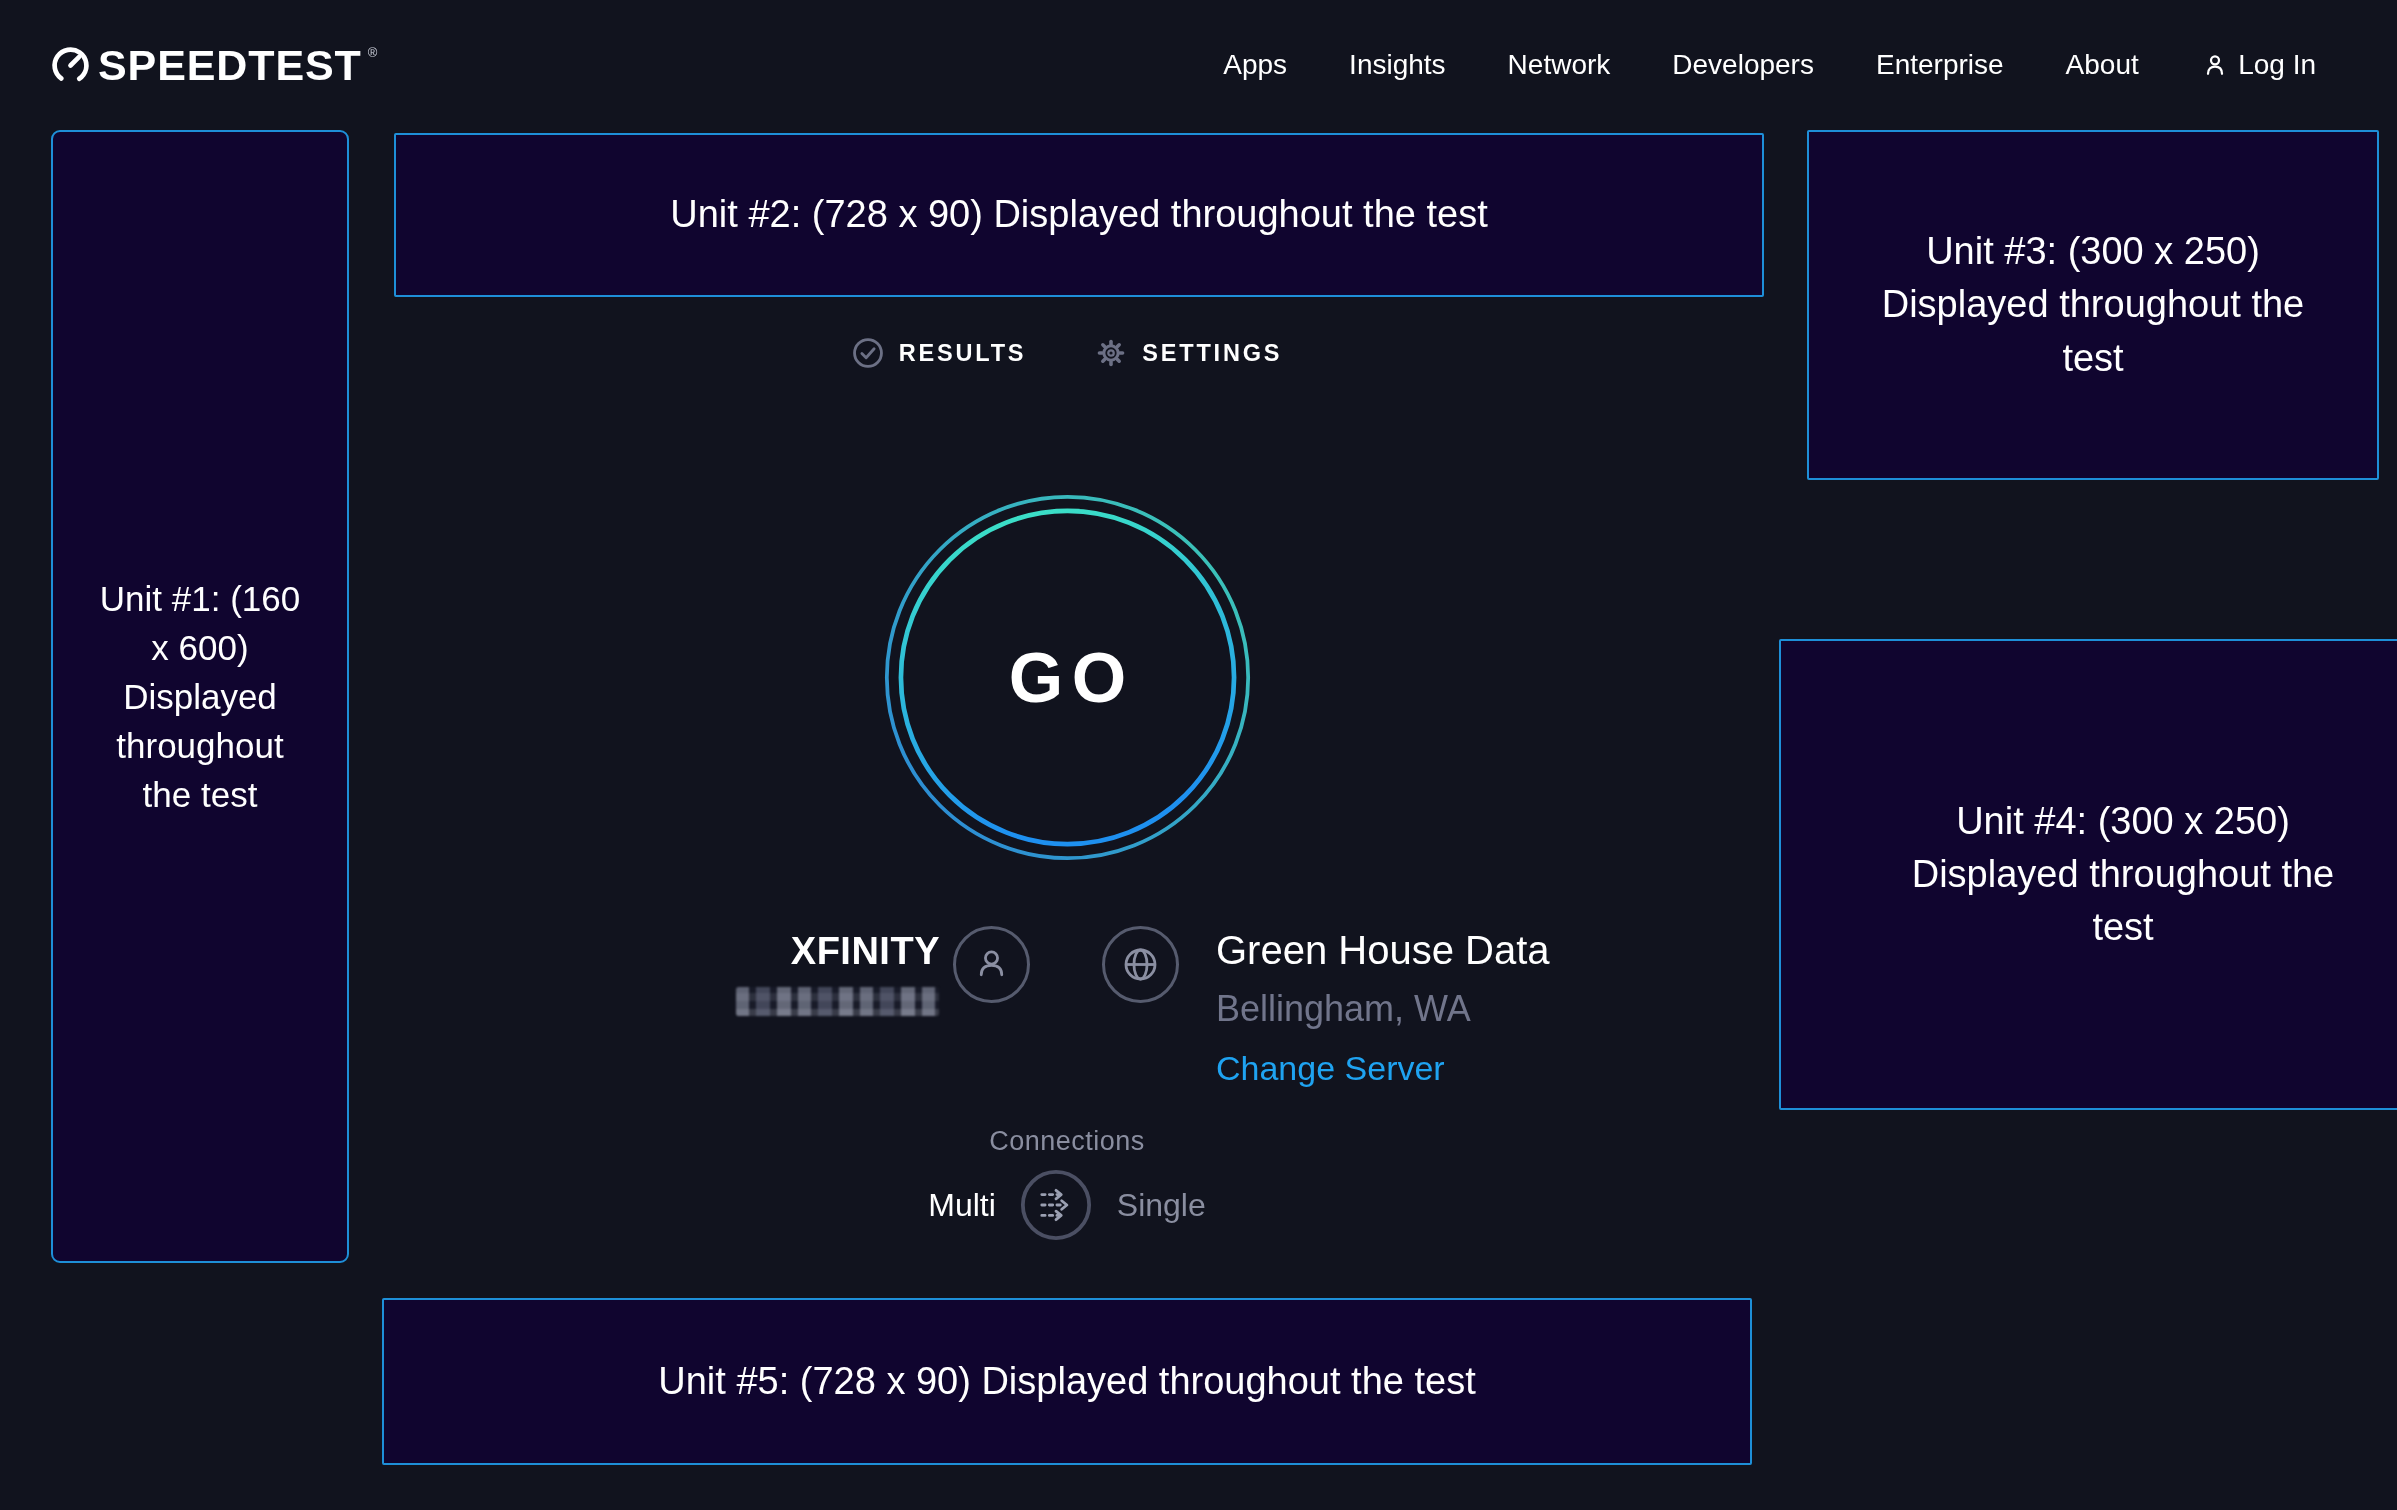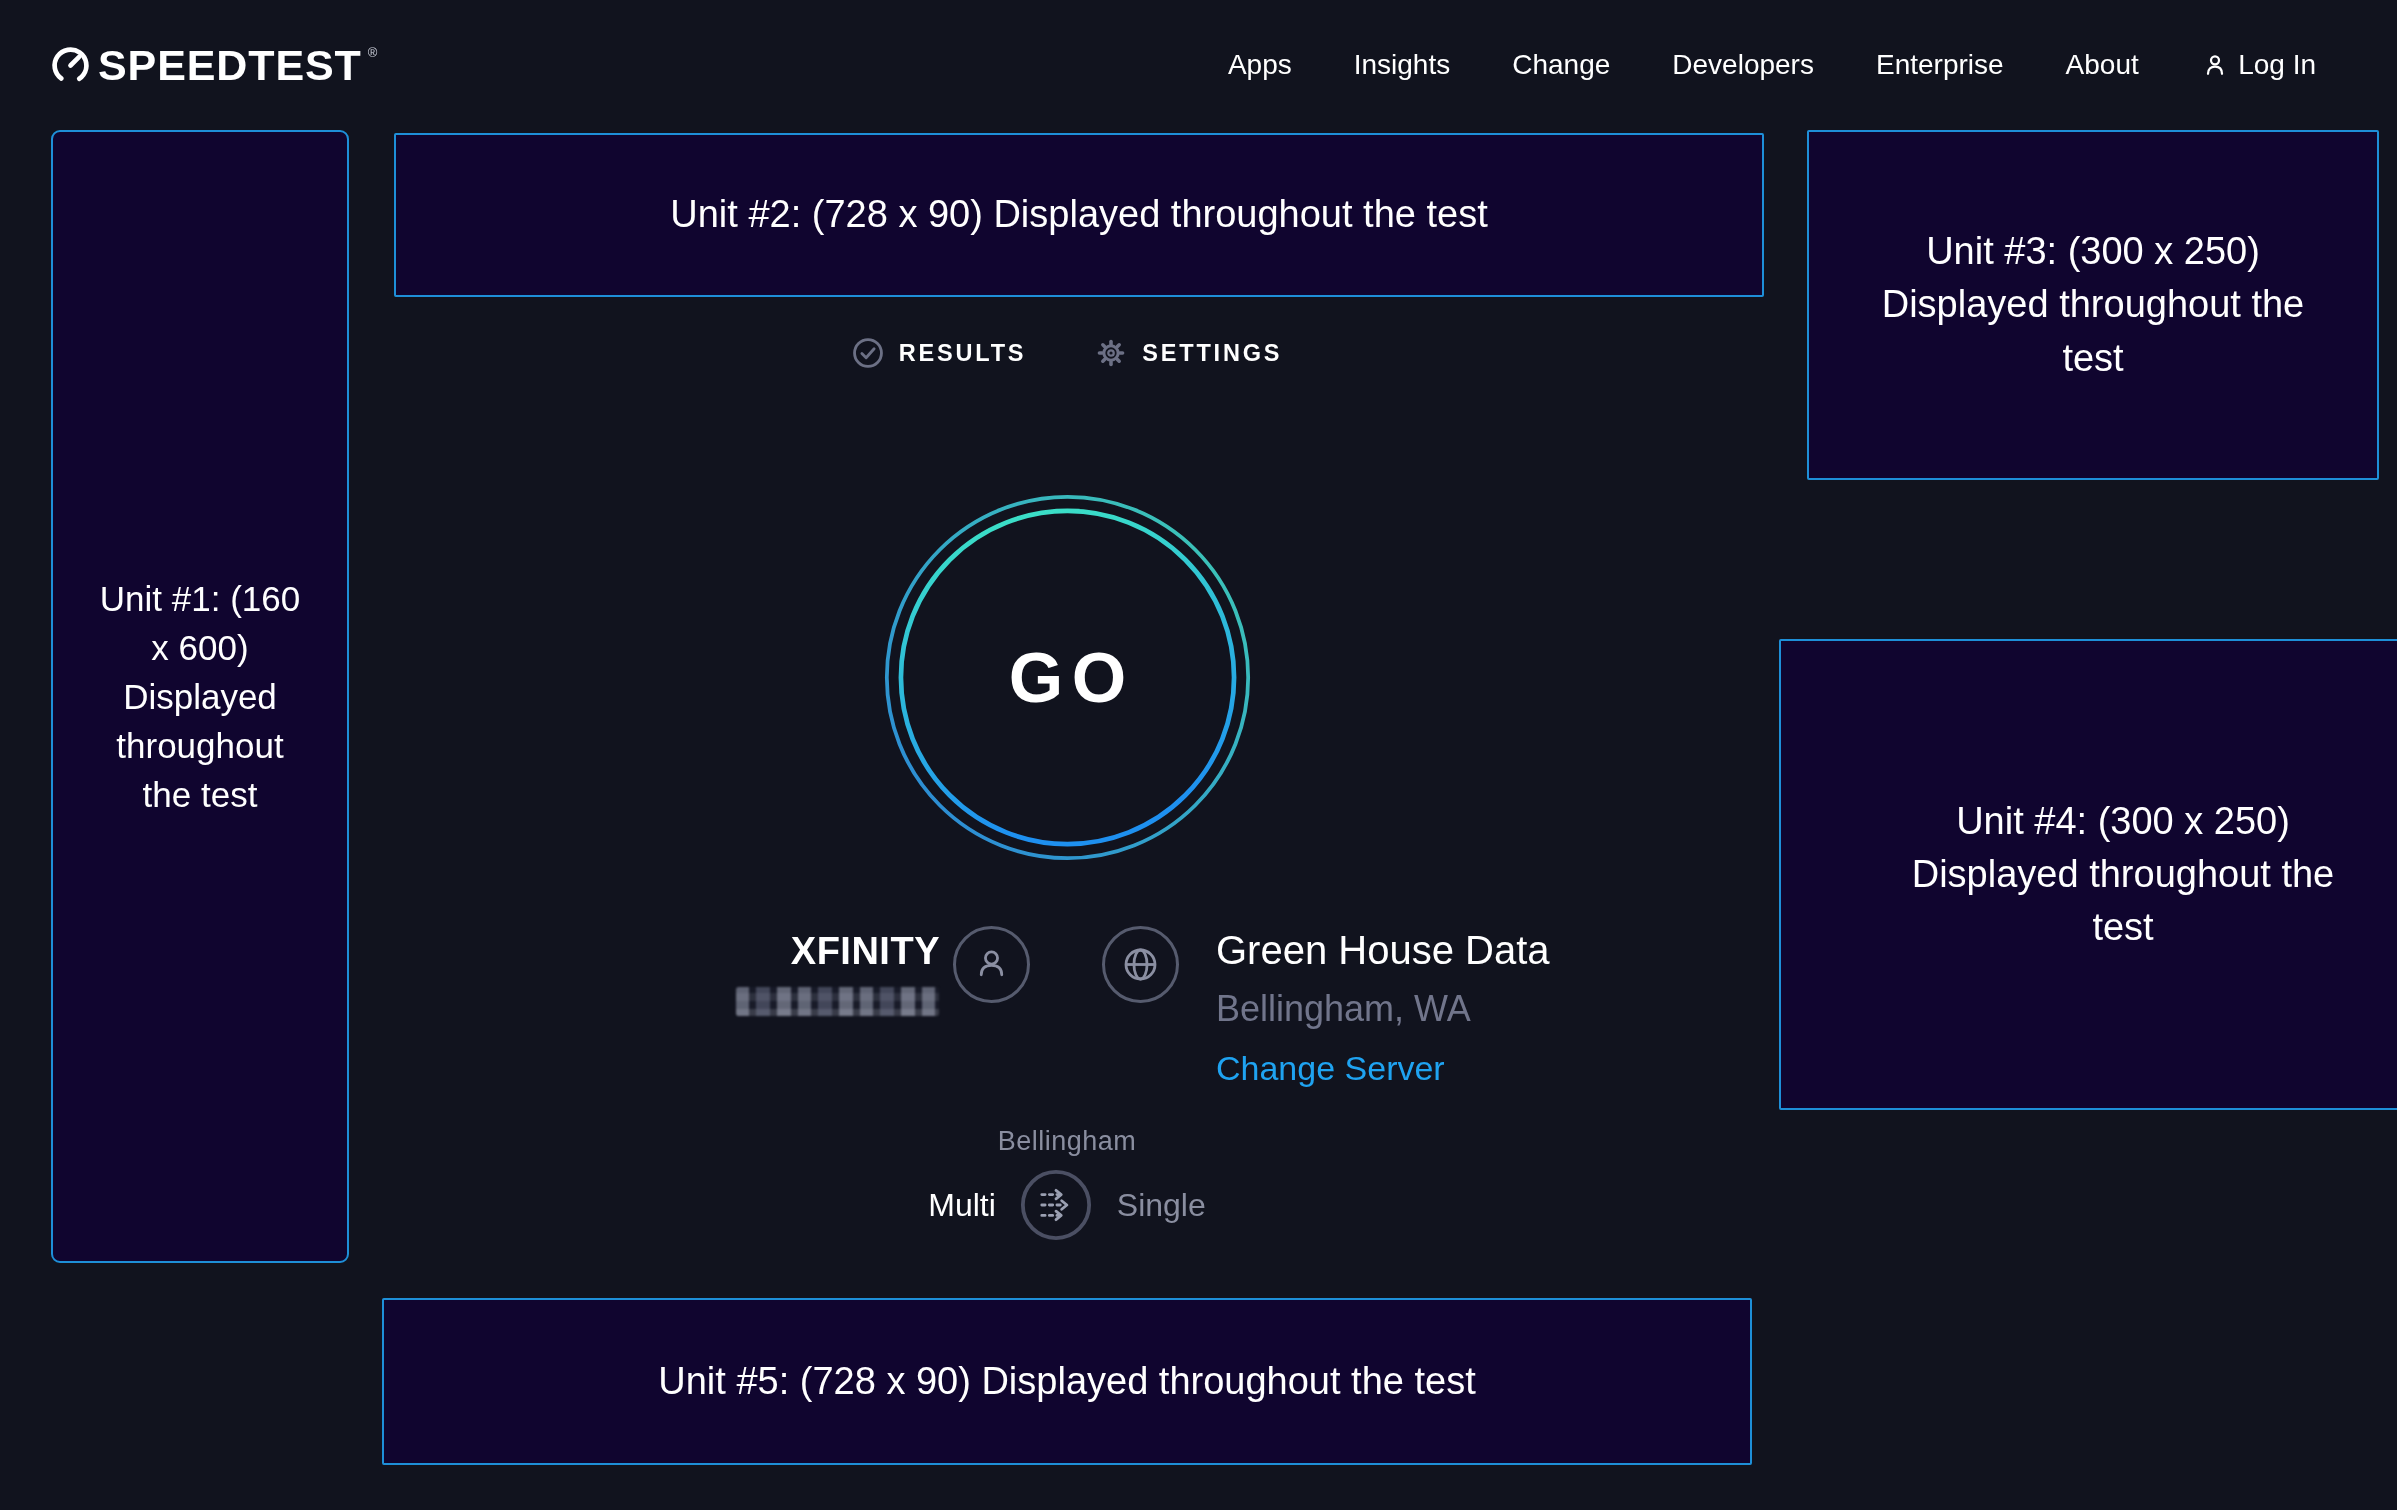--- a/index.html
+++ b/index.html
@@ -81,21 +81,21 @@
           <circle cx="23" cy="23" r="17" stroke="#ffffff" stroke-width="5" stroke-linecap="round" stroke-dasharray="86 20.8" transform="rotate(125 23 23)"></circle>
           <line x1="23" y1="23" x2="32" y2="14" stroke="#ffffff" stroke-width="5" stroke-linecap="round"></line>
         </svg>
       </span>
       <span class="logo-text">SPEEDTEST</span>
       <span class="logo-mark">®</span>
     </div>
     <div class="nav">
       <a>Apps</a>
       <a>Insights</a>
-      <a>Change</a>
+      <a>Network</a>
       <a>Developers</a>
       <a>Enterprise</a>
       <a>About</a>
       <div class="login">
         <span style="display:flex;">
           <svg width="28" height="28" viewBox="0 0 30 30" fill="none">
             <circle cx="15" cy="10" r="4.3" stroke="#ffffff" stroke-width="2.4"></circle>
             <path d="M7.5 24.5 C7.5 18.8 10.8 16.8 15 16.8 C19.2 16.8 22.5 18.8 22.5 24.5" stroke="#ffffff" stroke-width="2.4" stroke-linecap="round"></path>
           </svg>
         </span>
@@ -190,21 +190,21 @@
       </svg>
     </span>
   </div>
 
   <div class="server-info">
     <div class="server-name">Green House Data</div>
     <div class="server-loc">Bellingham, WA</div>
     <div class="server-change">Change Server</div>
   </div>
 
-  <div class="conn-label">Bellingham</div>
+  <div class="conn-label">Connections</div>
   <div class="conn-row">
     <span class="conn-multi">Multi</span>
     <span class="conn-toggle">
       <svg width="72" height="72" viewBox="0 0 76 76" fill="none">
         <circle cx="38" cy="38" r="35" stroke="#4b4f63" stroke-width="4"></circle>
         <g stroke="#9ba0b2" stroke-width="3" stroke-linecap="round" stroke-linejoin="round">
           <line x1="23" y1="27" x2="41" y2="27" stroke-dasharray="3.5 4.5"></line>
           <path d="M38 22.5 L43.5 27 L38 31.5"></path>
           <line x1="23" y1="38" x2="47" y2="38" stroke-dasharray="3.5 4.5"></line>
           <path d="M44 33.5 L49.5 38 L44 42.5"></path>

